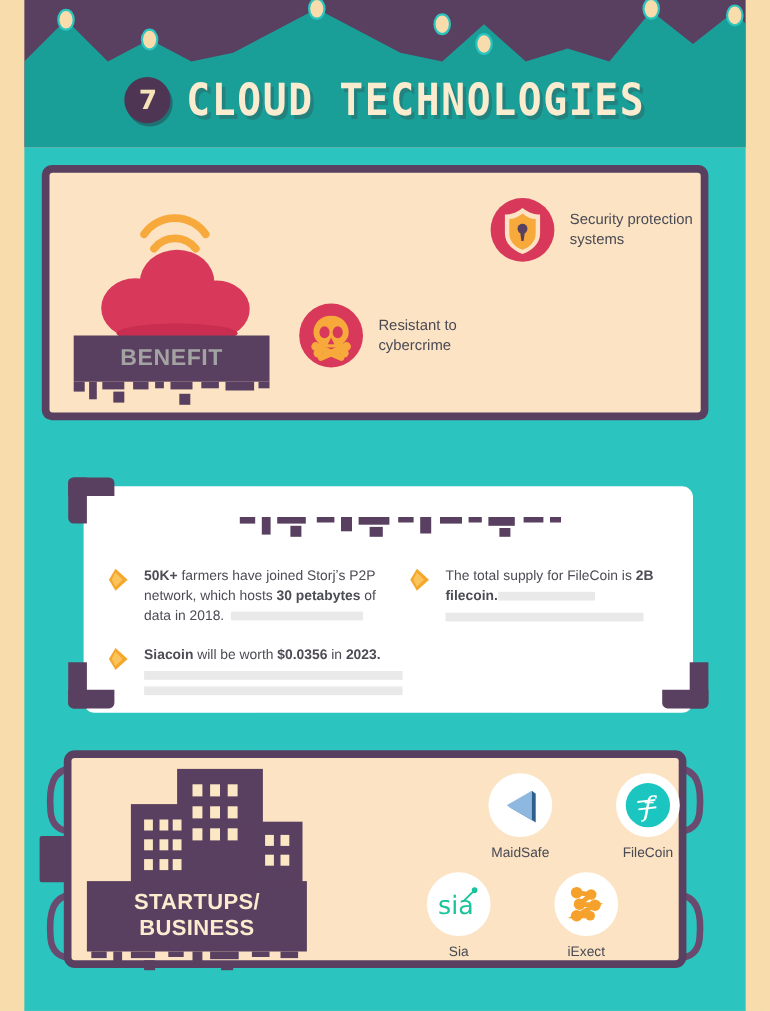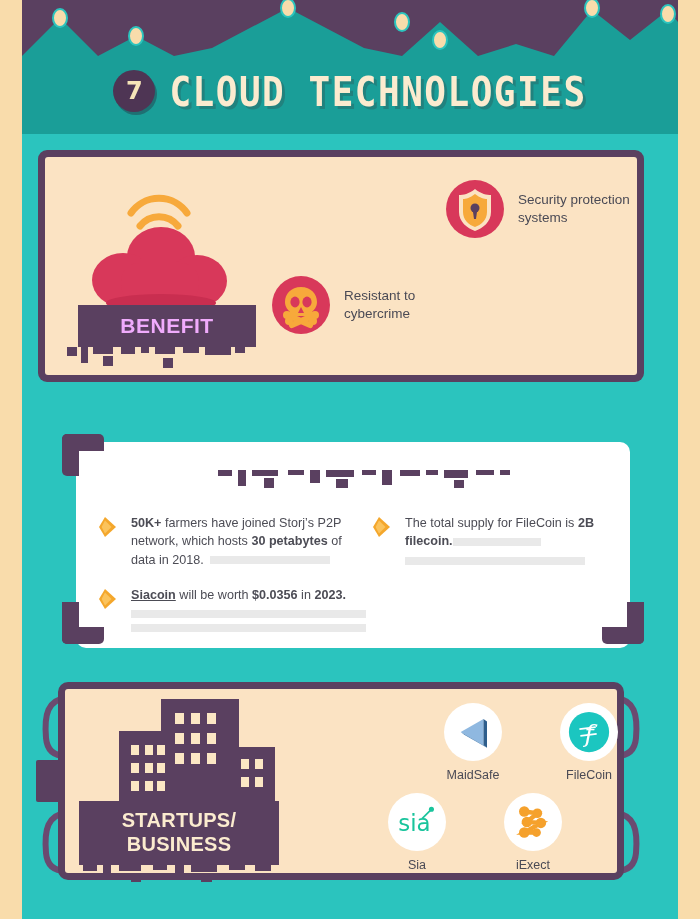--- a/index.html
+++ b/index.html
@@ -38,23 +38,23 @@
 
   
   .benefit-panel{
     position:absolute;left:16px;top:16px;width:606px;height:232px;
     background:#5A4060;border-radius:9px;padding:7px;box-sizing:border-box;
   }
   .benefit-inner{width:100%;height:100%;background:#FBE3C3;border-radius:3px;position:relative;}
 
   .cloud-wrap{position:absolute;left:34px;top:8px;width:160px;height:160px;}
   .benefit-label{
-    position:absolute;left:33px;top:148px;width:178px;height:42px;background:#5A4060;
+    position:absolute;left:22px;top:148px;width:178px;height:42px;background:#5A4060;
     display:flex;align-items:center;justify-content:center;
-    color:#f0abfc;font-size:21px;font-weight:bold;letter-spacing:.5px;
+    color:#a3a3a3;font-size:21px;font-weight:bold;letter-spacing:.5px;
   }
   .pixel-row{position:absolute;}
   .px{position:absolute;background:#5A4060;}
 
   .bullet{position:absolute;display:flex;align-items:center;gap:13px;}
   .bullet-ic{width:60px;height:60px;flex:0 0 60px;}
   .bullet-tx{color:#4A4A55;font-size:13.5px;line-height:1.35;}
 
   
   .facts-wrap{position:absolute;left:40px;top:292px;width:582px;height:236px;}
@@ -261,21 +261,21 @@
       </div>
 
       <div class="fact" style="left:36px;top:160px;width:290px;">
         <div class="diamond">
           <svg viewBox="0 0 22 22" width="22" height="22">
             <path d="M7,1 L18,11 L7,21 L1,11 Z" fill="#F4A72C"></path>
             <path d="M7,4.5 L13.5,11 L7,17.5 L3.6,11 Z" fill="#FBC35C"></path>
           </svg>
         </div>
         <div class="fact-tx">
-          <span style="font-weight:bold;text-decoration:underline;">Siacoin</span><span> will be worth </span><span style="font-weight:bold;">$0.0356</span><span> in </span><span style="font-weight:bold;">2023.</span>
+          <span style="font-weight:bold;">Siacoin</span><span> will be worth </span><span style="font-weight:bold;">$0.0356</span><span> in </span><span style="font-weight:bold;">2023.</span>
           <div class="barline" style="width:235px;"></div>
           <div class="barline" style="width:235px;"></div>
         </div>
       </div>
     </div>
 
     <div class="start-wrap">
 
       <div class="handle" style="left:0px;top:10px;">
         <svg viewBox="0 0 34 70" width="34" height="70">

